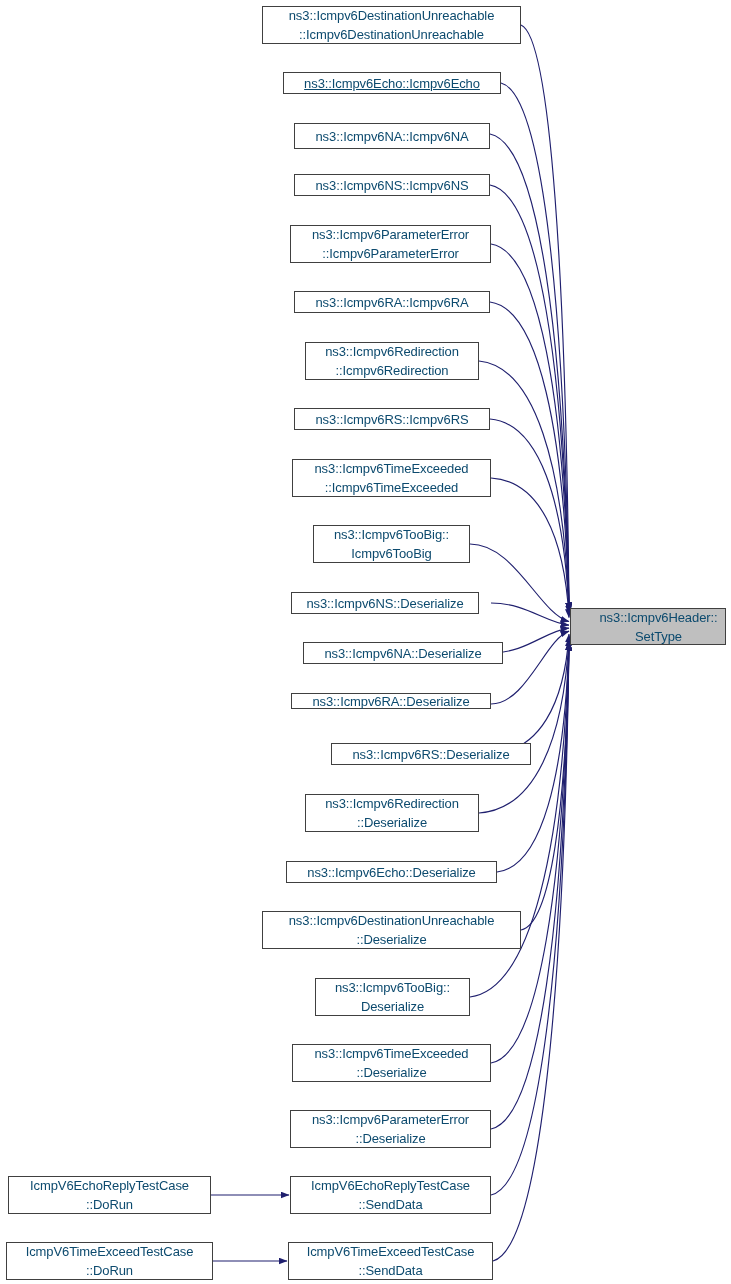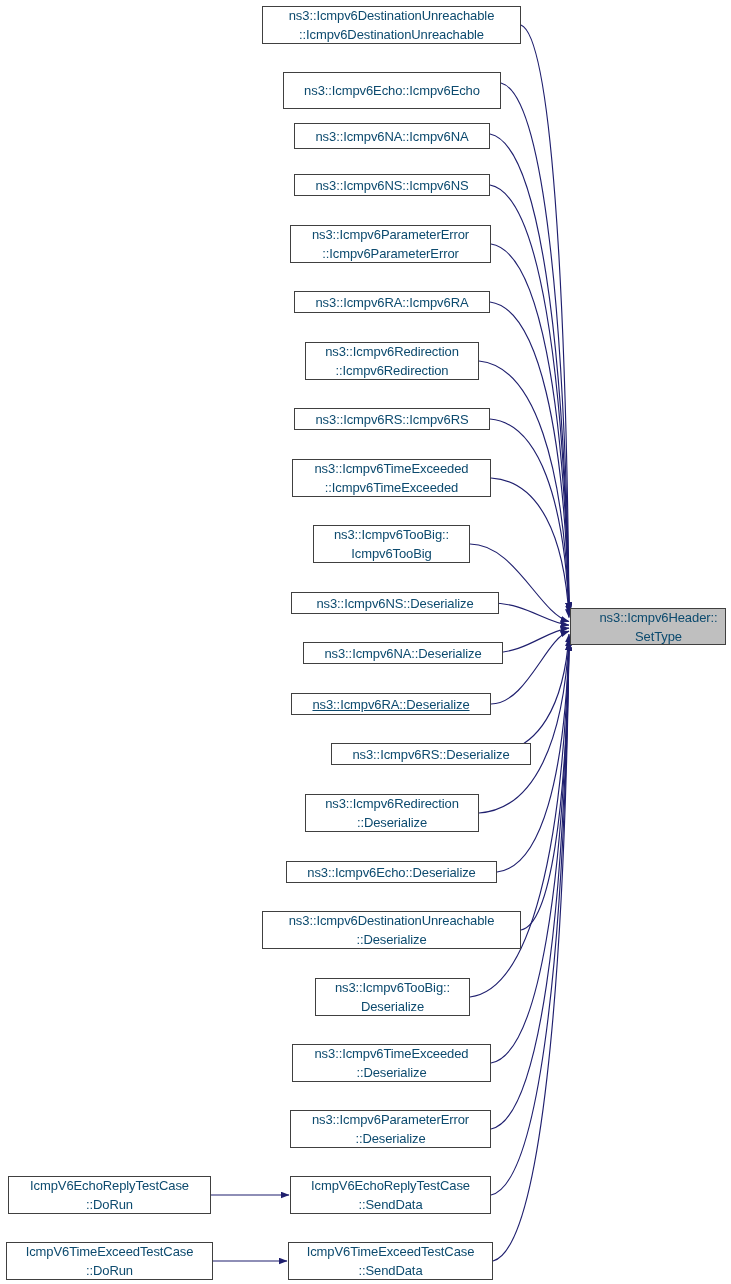--- a/index.html
+++ b/index.html
@@ -84,36 +84,36 @@
       <path d="M491,1195 C539.36,1183.63 564.32,954.675 569,642" fill="none" stroke="#1f1f6e" stroke-width="1.15" marker-end="url(#arrowhead)"></path>
       <path d="M493,1261 C540.12,1248.31 564.44,990.975 569,642" fill="none" stroke="#1f1f6e" stroke-width="1.15" marker-end="url(#arrowhead)"></path>
       <path d="M211,1195 L289,1195" fill="none" stroke="#1f1f6e" stroke-width="1.15" marker-end="url(#arrowhead)"></path>
       <path d="M213,1261 L287,1261" fill="none" stroke="#1f1f6e" stroke-width="1.15" marker-end="url(#arrowhead)"></path>
     </svg>
   <div id="nodes-layer">
       <div class="gnode highlight" style="left: 570px; top: 608px; width: 156px; height: 37px;"><span class="lbl">ns3::Icmpv6Header::
 SetType</span></div>
       <div class="gnode" style="left: 262px; top: 6px; width: 259px; height: 38px;"><span class="lbl">ns3::Icmpv6DestinationUnreachable
 ::Icmpv6DestinationUnreachable</span></div>
-      <div class="gnode" style="left: 283px; top: 72px; width: 218px; height: 37px;"><span class="lbl">ns3::Icmpv6Echo::Icmpv6Echo</span></div>
+      <div class="gnode" style="left: 283px; top: 72px; width: 218px; height: 22px; text-decoration: underline;"><span class="lbl">ns3::Icmpv6Echo::Icmpv6Echo</span></div>
       <div class="gnode" style="left: 294px; top: 123px; width: 196px; height: 26px;"><span class="lbl">ns3::Icmpv6NA::Icmpv6NA</span></div>
       <div class="gnode" style="left: 294px; top: 174px; width: 196px; height: 22px;"><span class="lbl">ns3::Icmpv6NS::Icmpv6NS</span></div>
       <div class="gnode" style="left: 290px; top: 225px; width: 201px; height: 38px;"><span class="lbl">ns3::Icmpv6ParameterError
 ::Icmpv6ParameterError</span></div>
       <div class="gnode" style="left: 294px; top: 291px; width: 196px; height: 22px;"><span class="lbl">ns3::Icmpv6RA::Icmpv6RA</span></div>
       <div class="gnode" style="left: 305px; top: 342px; width: 174px; height: 38px;"><span class="lbl">ns3::Icmpv6Redirection
 ::Icmpv6Redirection</span></div>
       <div class="gnode" style="left: 294px; top: 408px; width: 196px; height: 22px; justify-content: center;"><span class="lbl">ns3::Icmpv6RS::Icmpv6RS</span></div>
       <div class="gnode" style="left: 292px; top: 459px; width: 199px; height: 38px;"><span class="lbl">ns3::Icmpv6TimeExceeded
 ::Icmpv6TimeExceeded</span></div>
       <div class="gnode" style="left: 313px; top: 525px; width: 157px; height: 38px;"><span class="lbl">ns3::Icmpv6TooBig::
 Icmpv6TooBig</span></div>
-      <div class="gnode" style="left: 291px; top: 592px; width: 208px; height: 22px;"><span class="lbl">ns3::Icmpv6NS::Deserialize</span></div>
+      <div class="gnode" style="left: 291px; top: 592px; width: 188px; height: 22px;"><span class="lbl">ns3::Icmpv6NS::Deserialize</span></div>
       <div class="gnode" style="left: 291px; top: 642px; width: 200px; height: 22px; margin-left: 12px;"><span class="lbl">ns3::Icmpv6NA::Deserialize</span></div>
-      <div class="gnode" style="left: 291px; top: 693px; width: 200px; height: 22px; text-decoration: underline;"><span class="lbl">ns3::Icmpv6RA::Deserialize</span></div>
+      <div class="gnode" style="left: 291px; top: 693px; width: 200px; height: 16px;"><span class="lbl">ns3::Icmpv6RA::Deserialize</span></div>
       <div class="gnode" style="left: 291px; top: 743px; width: 200px; height: 22px; margin-left: 40px;"><span class="lbl">ns3::Icmpv6RS::Deserialize</span></div>
       <div class="gnode" style="left: 305px; top: 794px; width: 174px; height: 38px;"><span class="lbl">ns3::Icmpv6Redirection
 ::Deserialize</span></div>
       <div class="gnode" style="left: 286px; top: 861px; width: 211px; height: 22px;"><span class="lbl">ns3::Icmpv6Echo::Deserialize</span></div>
       <div class="gnode" style="left: 262px; top: 911px; width: 259px; height: 38px;"><span class="lbl">ns3::Icmpv6DestinationUnreachable
 ::Deserialize</span></div>
       <div class="gnode" style="left: 315px; top: 978px; width: 155px; height: 38px;"><span class="lbl">ns3::Icmpv6TooBig::
 Deserialize</span></div>
       <div class="gnode" style="left: 292px; top: 1044px; width: 199px; height: 38px;"><span class="lbl">ns3::Icmpv6TimeExceeded
 ::Deserialize</span></div>

